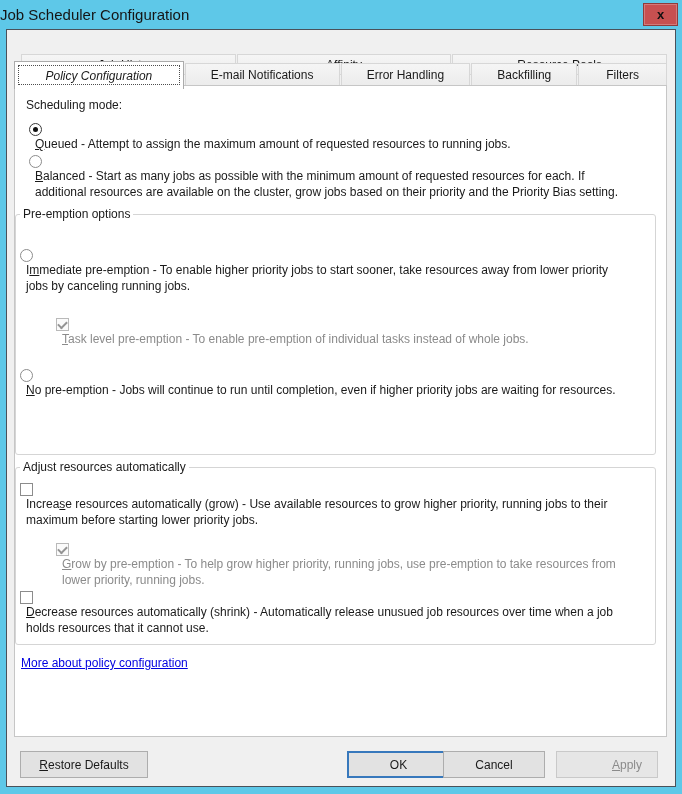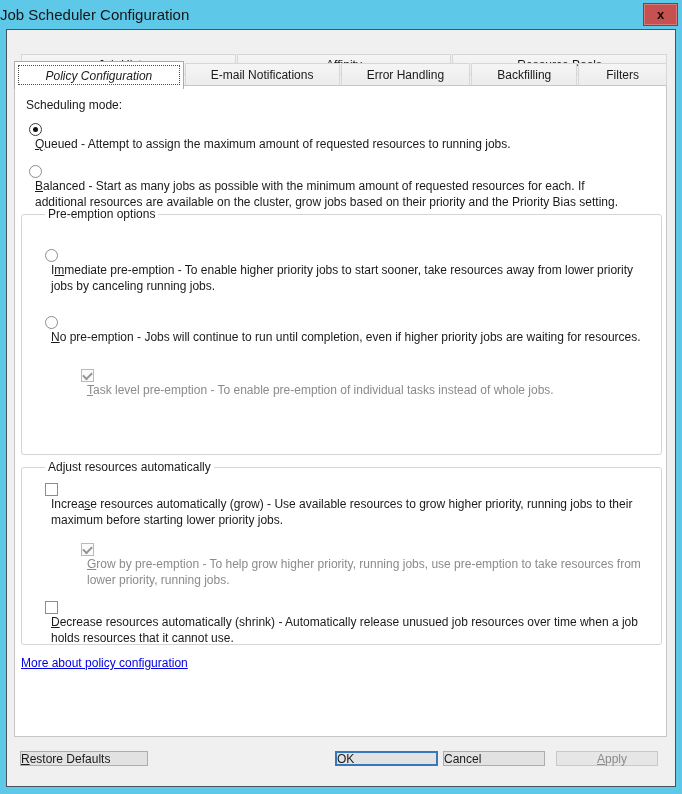--- a/index.html
+++ b/index.html
@@ -87,48 +87,48 @@
   }
   .checkbox.disabled { border-color: #B9B9B9; background: #FBFBFB; }
   .checkbox.on::after {
     content: ""; position: absolute; left: 1px; top: 2px; width: 7px; height: 4px;
     border-left: 2px solid #949494; border-bottom: 2px solid #949494;
     transform: rotate(-45deg);
   }
   .opt.disabled .txt { color: #8B8B8B; }
 
   fieldset.group {
-    position: absolute; left: 6px; width: 641px; margin: 0;
-    border: 1px solid #D5D5D5; border-radius: 3px; padding: 0 6px 0 22px;
+    position: absolute; left: 0; width: 641px; margin: 0;
+    border: 1px solid #D5D5D5; border-radius: 3px; padding: 0 6px 0 3px;
   }
   fieldset.group legend { font-size: 12px; padding: 0 3px; margin-left: 1px; color: #1a1a1a; }
   #group-preemption { top: 121px; height: 248px; }
   #group-adjust { top: 374px; height: 185px; }
 
   .g-row { margin-left: 1px; }
   .sub { margin-left: 37px; }
   .sub .txt { max-width: 560px; }
 
   .mt6  { margin-top: 6px; }  .mt8  { margin-top: 8px; }
   .mt27 { margin-top: 27px; } .mt23 { margin-top: 23px; }
   .mt21 { margin-top: 21px; } .mt14 { margin-top: 14px; }
-  .mt10 { margin-top: 12px; }
+  .mt10 { margin-top: 2px; }
 
   .link-row { position: absolute; left: 6px; top: 570px; }
   .link { color: #0000E0; text-decoration: underline; cursor: pointer; }
 
   
   .btn {
-    position: absolute; top: 721px; height: 15px;
+    position: absolute; top: 721px; height: 27px;
     background: #E2E2E2; border: 1px solid #ADADAD;
-    display: flex; align-items: center; 
+    display: flex; align-items: center; justify-content: center;
     font-size: 12px; cursor: default;
   }
   #btn-restore { left: 13px; width: 128px; }
-  #btn-ok { left: 328px; width: 103px; border: 2px solid #3778BC; }
+  #btn-ok { left: 340px; width: 103px; border: 2px solid #3778BC; }
   #btn-cancel { left: 436px; width: 102px; }
   #btn-apply { left: 549px; width: 102px; color: #8B8B8B; border-color: #C9C9C9; background: #E6E6E6; padding-left: 40px; }
 </style>
 </head>
 <body>
 
 <div class="window">
 
   <div class="titlebar">
     <div class="window-title">Job Scheduler Configuration</div>
@@ -171,29 +171,29 @@
 
       <fieldset class="group" id="group-preemption">
         <legend>Pre-emption options</legend>
 
 
         <div class="opt g-row mt27">
           <span class="radio"></span>
           <span class="txt"><span>I</span><span class="accel">m</span><span>mediate pre-emption - To enable higher priority jobs to start sooner, take resources away from lower priority jobs by canceling running jobs.</span></span>
         </div>
 
+        <div class="opt g-row sub disabled mt23">
+          <span class="checkbox on disabled"></span>
+          <span class="txt"><span></span><span class="accel">T</span><span>ask level pre-emption - To enable pre-emption of individual tasks instead of whole jobs.</span></span>
+        </div>
+
         <div class="opt g-row mt21">
           <span class="radio"></span>
           <span class="txt"><span></span><span class="accel">N</span><span>o pre-emption - Jobs will continue to run until completion, even if higher priority jobs are waiting for resources.</span></span>
         </div>
-
-        <div class="opt g-row sub disabled mt23">
-          <span class="checkbox on disabled"></span>
-          <span class="txt"><span></span><span class="accel">T</span><span>ask level pre-emption - To enable pre-emption of individual tasks instead of whole jobs.</span></span>
-        </div>
       </fieldset>
 
       <fieldset class="group" id="group-adjust">
         <legend>Adjust resources automatically</legend>
 
         <div class="opt g-row mt8">
           <span class="checkbox"></span>
           <span class="txt"><span>Increa</span><span class="accel">s</span><span>e resources automatically (grow) - Use available resources to grow higher priority, running jobs to their maximum before starting lower priority jobs.</span></span>
         </div>
 

